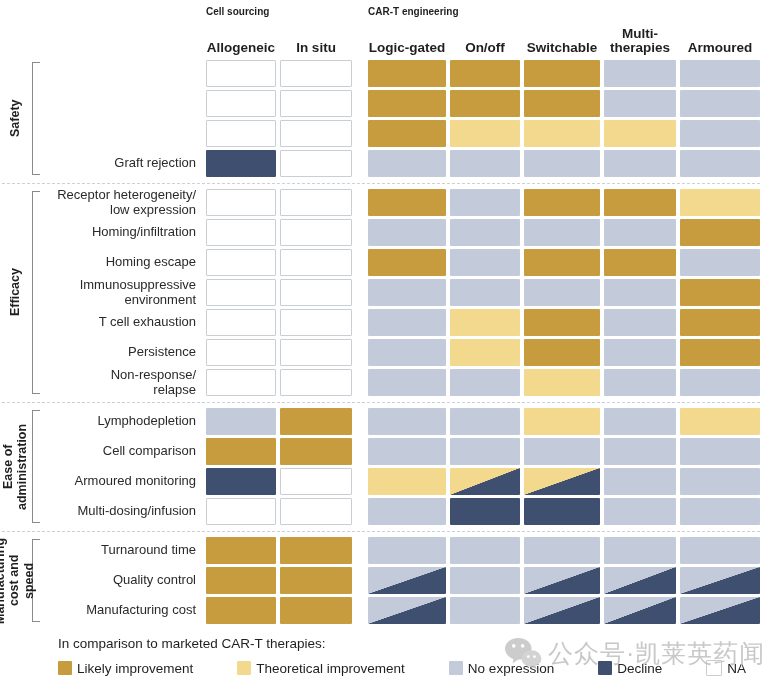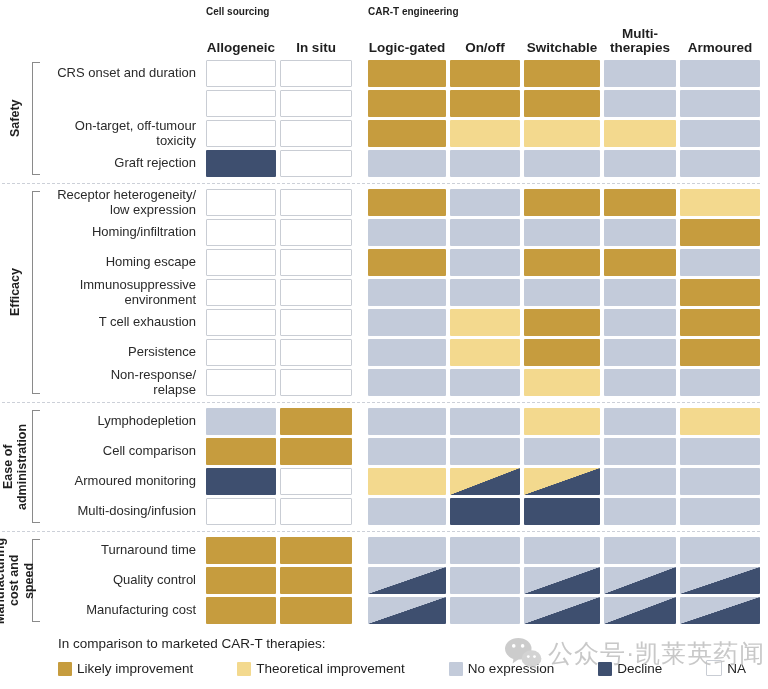--- a/index.html
+++ b/index.html
@@ -14,21 +14,21 @@
   }
   .gtitle{font-weight:bold;font-size:10px;align-self:start;white-space:nowrap;}
   .chead{font-weight:bold;font-size:13.5px;align-self:end;justify-self:center;text-align:center;white-space:pre-line;line-height:1.05;padding-bottom:2px;}
   .glabel{display:flex;align-items:center;justify-content:center;font-weight:bold;font-size:12.5px;line-height:1.15;writing-mode:vertical-rl;transform:rotate(180deg);white-space:pre-line;text-align:center;justify-self:center;}
   .bracket{border-left:1.5px solid #8a8a8a;border-top:1.5px solid #8a8a8a;border-bottom:1.5px solid #8a8a8a;width:7px;justify-self:start;margin:2px 0;}
   .rlabel{display:flex;align-items:center;justify-content:flex-end;text-align:right;font-size:13px;line-height:1.08;white-space:pre-line;padding-right:6px;color:#2a2a2a;}
   .cell{border-radius:1px;}
   .sep{grid-column:1/-1;align-self:center;border-top:1.6px dashed #ccd0d8;width:100%;}
   .footer{position:absolute;left:58px;top:636px;width:706px;font-size:13.5px;}
   .footer-note{margin-bottom:9px;}
-  .legend-row{display:flex;align-items:flex-end;gap:44px;}
+  .legend-row{display:flex;align-items:center;gap:44px;}
   .legend-item{display:flex;align-items:center;gap:5px;white-space:nowrap;}
   .swatch{width:14px;height:14px;display:inline-block;border-radius:1px;}
   .watermark{position:absolute;left:504px;top:636px;display:flex;align-items:center;gap:6px;color:#c3c3c3;font-size:25px;letter-spacing:1px;opacity:.9;pointer-events:none;white-space:nowrap;}
   .wm-icon{flex:0 0 auto;opacity:.85;}
 </style>
 </head>
 <body>
 
 <div class="figure">
   <div class="matrix">
@@ -37,37 +37,34 @@
       <div class="chead" style="grid-area: 2 / 4;">Allogeneic</div>
       <div class="chead" style="grid-area: 2 / 5;">In situ</div>
       <div class="chead" style="grid-area: 2 / 7;">Logic-gated</div>
       <div class="chead" style="grid-area: 2 / 8;">On/off</div>
       <div class="chead" style="grid-area: 2 / 9;">Switchable</div>
       <div class="chead" style="grid-area: 2 / 10;">Multi-
 therapies</div>
       <div class="chead" style="grid-area: 2 / 11;">Armoured</div>
       <div class="glabel" style="grid-area: 3 / 1 / 7 / 2;">Safety</div>
       <div class="bracket" style="grid-area: 3 / 2 / 7 / 3;"></div>
-      <div class="rlabel" style="grid-area: 3 / 3;">CRS onset and duration</div>
       <div class="cell" style="grid-area: 3 / 4; background: rgb(255, 255, 255); border: 1px solid rgb(201, 205, 212);"></div>
       <div class="cell" style="grid-area: 3 / 5; background: rgb(255, 255, 255); border: 1px solid rgb(201, 205, 212);"></div>
       <div class="cell" style="grid-area: 3 / 7; background: rgb(198, 156, 62);"></div>
       <div class="cell" style="grid-area: 3 / 8; background: rgb(198, 156, 62);"></div>
       <div class="cell" style="grid-area: 3 / 9; background: rgb(198, 156, 62);"></div>
       <div class="cell" style="grid-area: 3 / 10; background: rgb(195, 203, 218);"></div>
       <div class="cell" style="grid-area: 3 / 11; background: rgb(195, 203, 218);"></div>
       <div class="cell" style="grid-area: 4 / 4; background: rgb(255, 255, 255); border: 1px solid rgb(201, 205, 212);"></div>
       <div class="cell" style="grid-area: 4 / 5; background: rgb(255, 255, 255); border: 1px solid rgb(201, 205, 212);"></div>
       <div class="cell" style="grid-area: 4 / 7; background: rgb(198, 156, 62);"></div>
       <div class="cell" style="grid-area: 4 / 8; background: rgb(198, 156, 62);"></div>
       <div class="cell" style="grid-area: 4 / 9; background: rgb(198, 156, 62);"></div>
       <div class="cell" style="grid-area: 4 / 10; background: rgb(195, 203, 218);"></div>
       <div class="cell" style="grid-area: 4 / 11; background: rgb(195, 203, 218);"></div>
-      <div class="rlabel" style="grid-area: 5 / 3;">On-target, off-tumour
-toxicity</div>
       <div class="cell" style="grid-area: 5 / 4; background: rgb(255, 255, 255); border: 1px solid rgb(201, 205, 212);"></div>
       <div class="cell" style="grid-area: 5 / 5; background: rgb(255, 255, 255); border: 1px solid rgb(201, 205, 212);"></div>
       <div class="cell" style="grid-area: 5 / 7; background: rgb(198, 156, 62);"></div>
       <div class="cell" style="grid-area: 5 / 8; background: rgb(243, 217, 142);"></div>
       <div class="cell" style="grid-area: 5 / 9; background: rgb(243, 217, 142);"></div>
       <div class="cell" style="grid-area: 5 / 10; background: rgb(243, 217, 142);"></div>
       <div class="cell" style="grid-area: 5 / 11; background: rgb(195, 203, 218);"></div>
       <div class="rlabel" style="grid-area: 6 / 3;">Graft rejection</div>
       <div class="cell" style="grid-area: 6 / 4; background: rgb(62, 79, 111);"></div>
       <div class="cell" style="grid-area: 6 / 5; background: rgb(255, 255, 255); border: 1px solid rgb(201, 205, 212);"></div>

